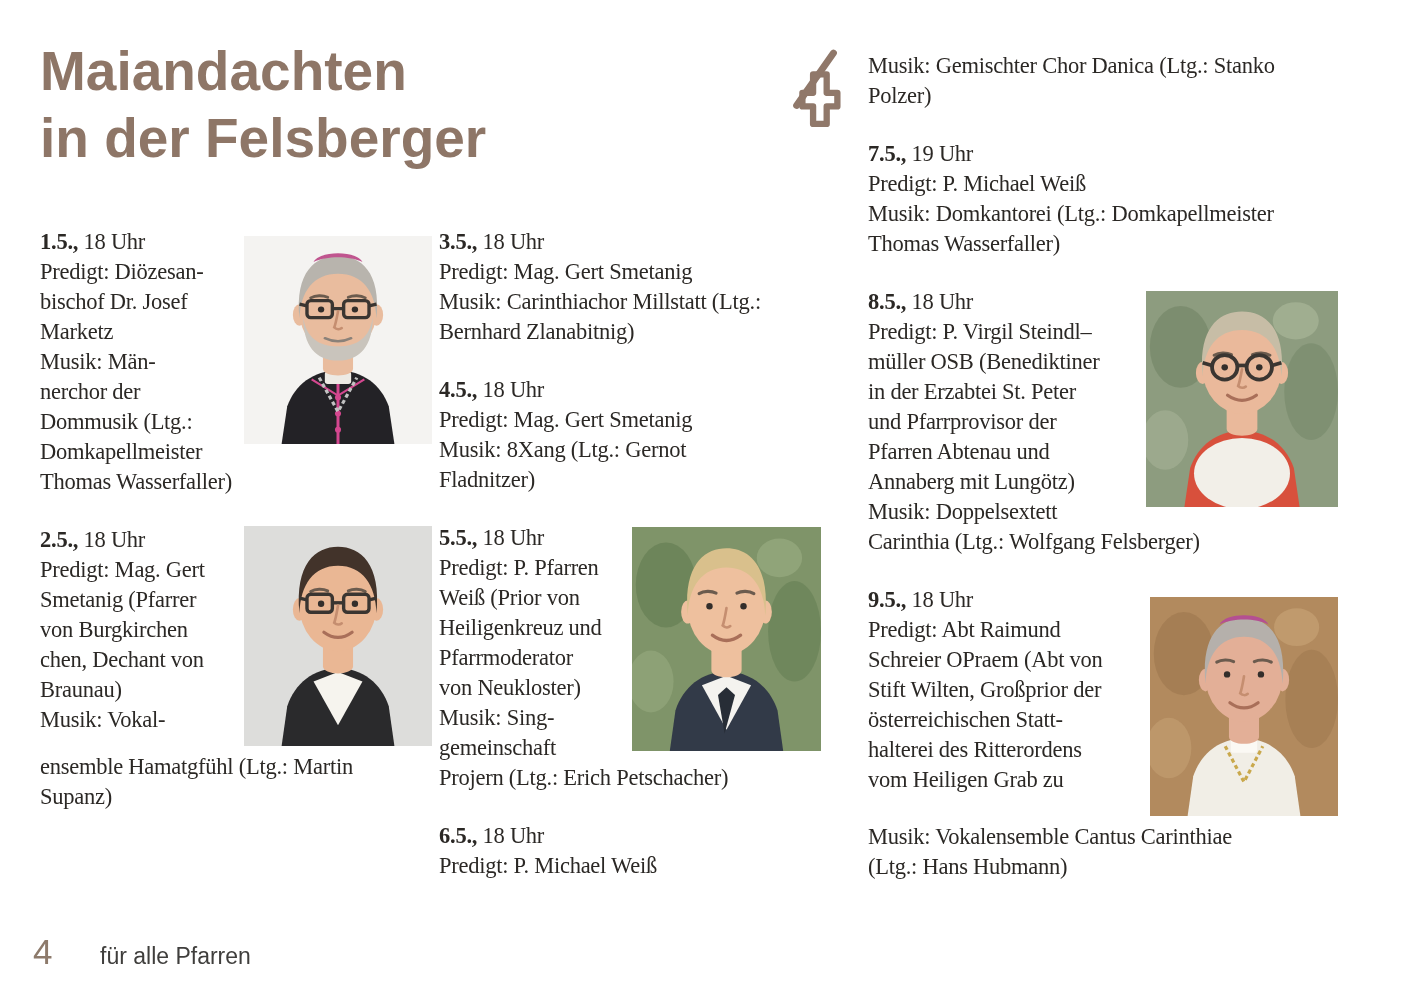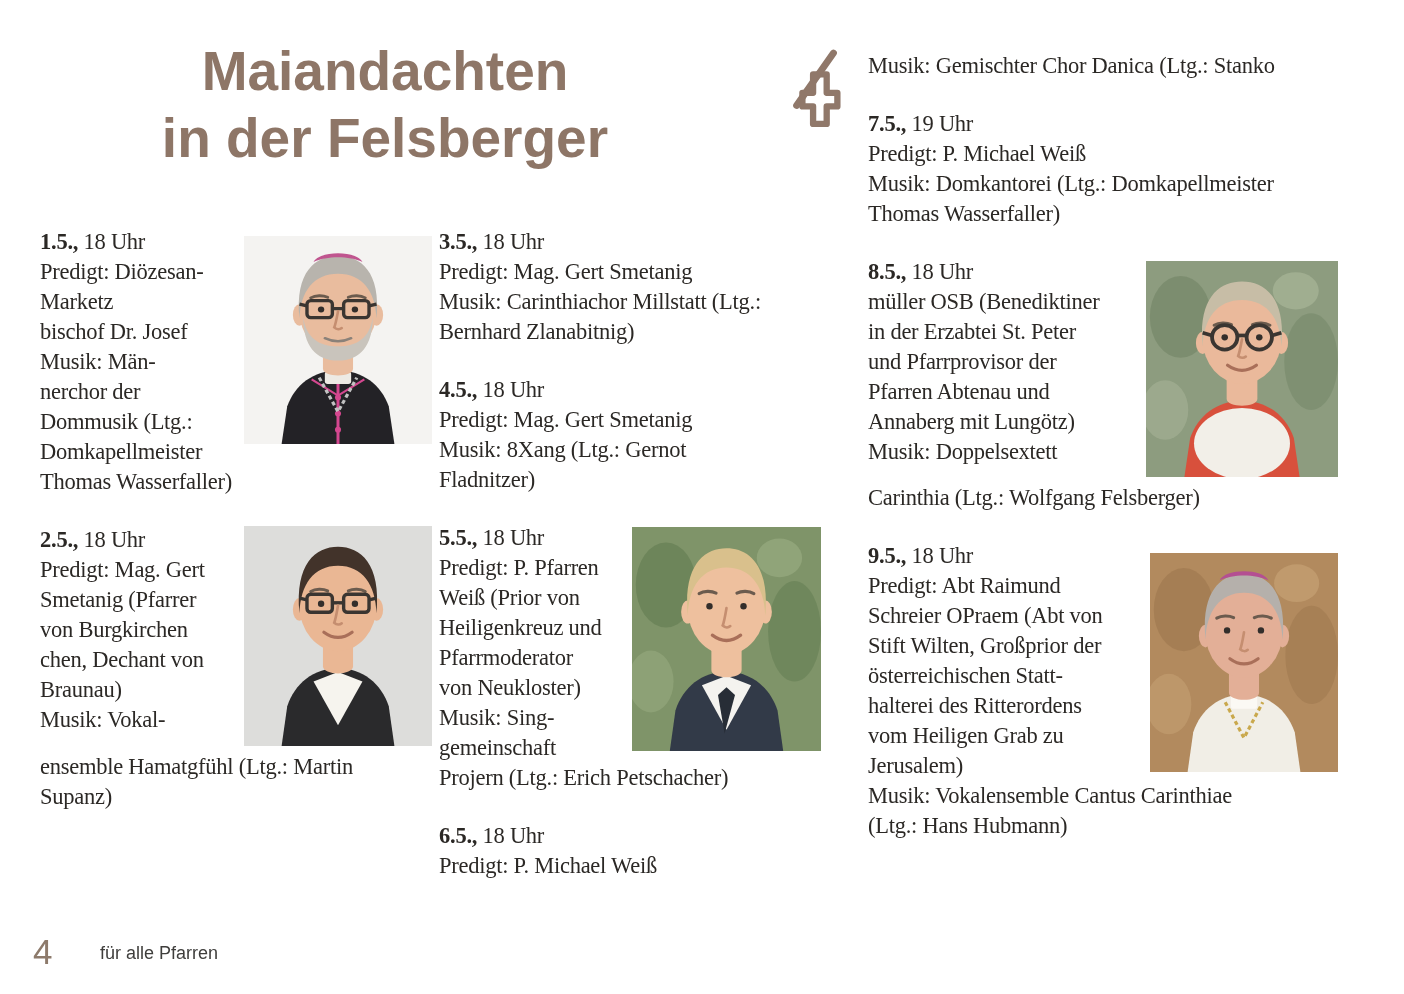--- a/index.html
+++ b/index.html
@@ -1,21 +1,21 @@
 <!DOCTYPE html>
 <html><head>
 <meta charset="utf-8">
 <style>
   html,body{margin:0;padding:0;background:#ffffff;}
   body{width:1404px;height:994px;position:relative;overflow:hidden;
        font-family:"Liberation Serif","DejaVu Serif",serif;color:#2B2825;}
   .page{position:absolute;inset:0;background:#ffffff;}
 
   
-  .title-block{position:absolute;left:40px;top:38px;width:690px;text-align:center;}
+  .title-block{position:absolute;left:40px;top:38px;width:690px;text-align:left;}
   .title-block h1{margin:0;font-family:"Liberation Sans","DejaVu Sans",sans-serif;
        font-weight:bold;font-size:55px;line-height:67px;color:#8E7667;letter-spacing:0;}
 
   
   .cross-logo{position:absolute;left:782px;top:48px;width:68px;height:80px;}
 
   
   .col{position:absolute;font-size:22.5px;line-height:30px;letter-spacing:-0.25px;}
   #c1{left:33px;top:227px;width:392px;margin-left:7px;}
   #c2{left:439px;top:227px;width:382px;}
@@ -34,21 +34,21 @@
   .photo-p3{width:189px;height:224px;margin-top:4px;}
   .photo-p4{width:192px;height:216px;margin-top:4px;}
   .photo-p5{width:188px;height:219px;margin-top:12px;}
 
   
   .pagenum{position:absolute;left:33px;top:932px;
        font-family:"Liberation Sans","DejaVu Sans",sans-serif;
        font-size:35px;line-height:40px;color:#8D7A6B;}
   .footer-label{position:absolute;left:100px;top:943px;
        font-family:"Liberation Sans","DejaVu Sans",sans-serif;
-       font-size:18px;color:#3F3E3C;}
+       font-size:23px;color:#3F3E3C;}
 </style>
 </head>
 <body>
 
 <div class="page">
 
   <div class="title-block">
     <h1><span>Maiandachten</span><br><span>in der Felsberger</span></h1>
   </div>
 
@@ -89,22 +89,22 @@
               <path d="M33.5 39 L29.5 38"></path>
               <path d="M66.5 39 L70.5 38"></path>
             </g>
             <path d="M50 42 C49.3 46 48.8 49 48 51 C49.3 52.2 51 52.2 52 51.3" fill="none" stroke="#C58E70" stroke-width="1.4" stroke-linecap="round"></path>
             <path d="M31.5 45 C31.5 61 38 69.5 50 69.5 C62 69.5 68.5 61 68.5 45 C67 57 60 61.5 50 61.5 C40 61.5 33 57 31.5 45 Z" fill="#C9C4BC"></path>
             <path d="M43 57 Q50 60.5 57 57" stroke="#8A8179" stroke-width="1.4" fill="none" stroke-linecap="round"></path>
           </svg>
         </div>
         <div class="ln"><b>1.5.,</b> 18 Uhr</div>
         <div class="ln">Predigt: Diözesan-</div>
+        <div class="ln">bischof Dr. Josef</div>
         <div class="ln">Marketz</div>
-        <div class="ln">bischof Dr. Josef</div>
         <div class="ln">Musik: Män-</div>
         <div class="ln">nerchor der</div>
         <div class="ln">Dommusik (Ltg.:</div>
         <div class="ln">Domkapellmeister</div>
         <div class="ln wide">Thomas Wasserfaller)</div>
       </div>
       <div class="entry">
         <div class="photo photo-p2">
           <svg viewBox="0 0 100 116" preserveAspectRatio="none" width="100%" height="100%" role="img">
             <rect x="0" y="0" width="100" height="116" fill="#DDDDDB"></rect>
@@ -189,20 +189,21 @@
         <div class="ln wide">Projern (Ltg.: Erich Petschacher)</div>
       </div>
       <div class="entry">
         <div class="ln"><b>6.5.,</b> 18 Uhr</div>
         <div class="ln">Predigt: P. Michael Weiß</div>
       </div>
     </div>
   <div class="col" id="c3">
       <div class="entry">
         <div class="ln">Musik: Gemischter Chor Danica (Ltg.: Stanko</div>
+        <div class="ln">Polzer)</div>
       </div>
       <div class="entry">
         <div class="ln"><b>7.5.,</b> 19 Uhr</div>
         <div class="ln">Predigt: P. Michael Weiß</div>
         <div class="ln">Musik: Domkantorei (Ltg.: Domkapellmeister</div>
         <div class="ln">Thomas Wasserfaller)</div>
       </div>
       <div class="entry">
         <div class="photo photo-p4">
           <svg viewBox="0 0 100 116" preserveAspectRatio="none" width="100%" height="100%" role="img">
@@ -227,20 +228,21 @@
               <circle cx="59" cy="41" r="6.6"></circle>
               <path d="M47.6 40 H52.4"></path>
               <path d="M34.4 40 L29.5 38.5"></path>
               <path d="M65.6 40 L70.5 38.5"></path>
             </g>
             <path d="M50 42 C49.3 46 48.8 49 48 51 C49.3 52.2 51 52.2 52 51.3" fill="none" stroke="#C58E70" stroke-width="1.4" stroke-linecap="round"></path>
             <path d="M42.5 56 Q50 61.5 57.5 56" stroke="#A96F59" stroke-width="1.7" fill="none" stroke-linecap="round"></path>
           </svg>
         </div>
         <div class="ln"><b>8.5.,</b> 18 Uhr</div>
+        <div class="ln">Predigt: P. Virgil Steindl–</div>
         <div class="ln">müller OSB (Benediktiner</div>
         <div class="ln">in der Erzabtei St. Peter</div>
         <div class="ln">und Pfarrprovisor der</div>
         <div class="ln">Pfarren Abtenau und</div>
         <div class="ln">Annaberg mit Lungötz)</div>
         <div class="ln">Musik: Doppelsextett</div>
         <div class="ln wide">Carinthia (Ltg.: Wolfgang Felsberger)</div>
       </div>
       <div class="entry">
         <div class="photo photo-p5">
@@ -267,21 +269,20 @@
             <path d="M42.5 56 Q50 61.5 57.5 56" stroke="#A96F59" stroke-width="1.7" fill="none" stroke-linecap="round"></path>
           </svg>
         </div>
         <div class="ln"><b>9.5.,</b> 18 Uhr</div>
         <div class="ln">Predigt: Abt Raimund</div>
         <div class="ln">Schreier OPraem (Abt von</div>
         <div class="ln">Stift Wilten, Großprior der</div>
         <div class="ln">österreichischen Statt-</div>
         <div class="ln">halterei des Ritterordens</div>
         <div class="ln">vom Heiligen Grab zu</div>
-        <div class="ln">Jerusalem)</div>
         <div class="ln wide">Musik: Vokalensemble Cantus Carinthiae</div>
         <div class="ln wide">(Ltg.: Hans Hubmann)</div>
       </div>
     </div>
 
   <div class="pagenum">4</div>
   <div class="footer-label">für alle Pfarren</div>
 
 </div>
 

